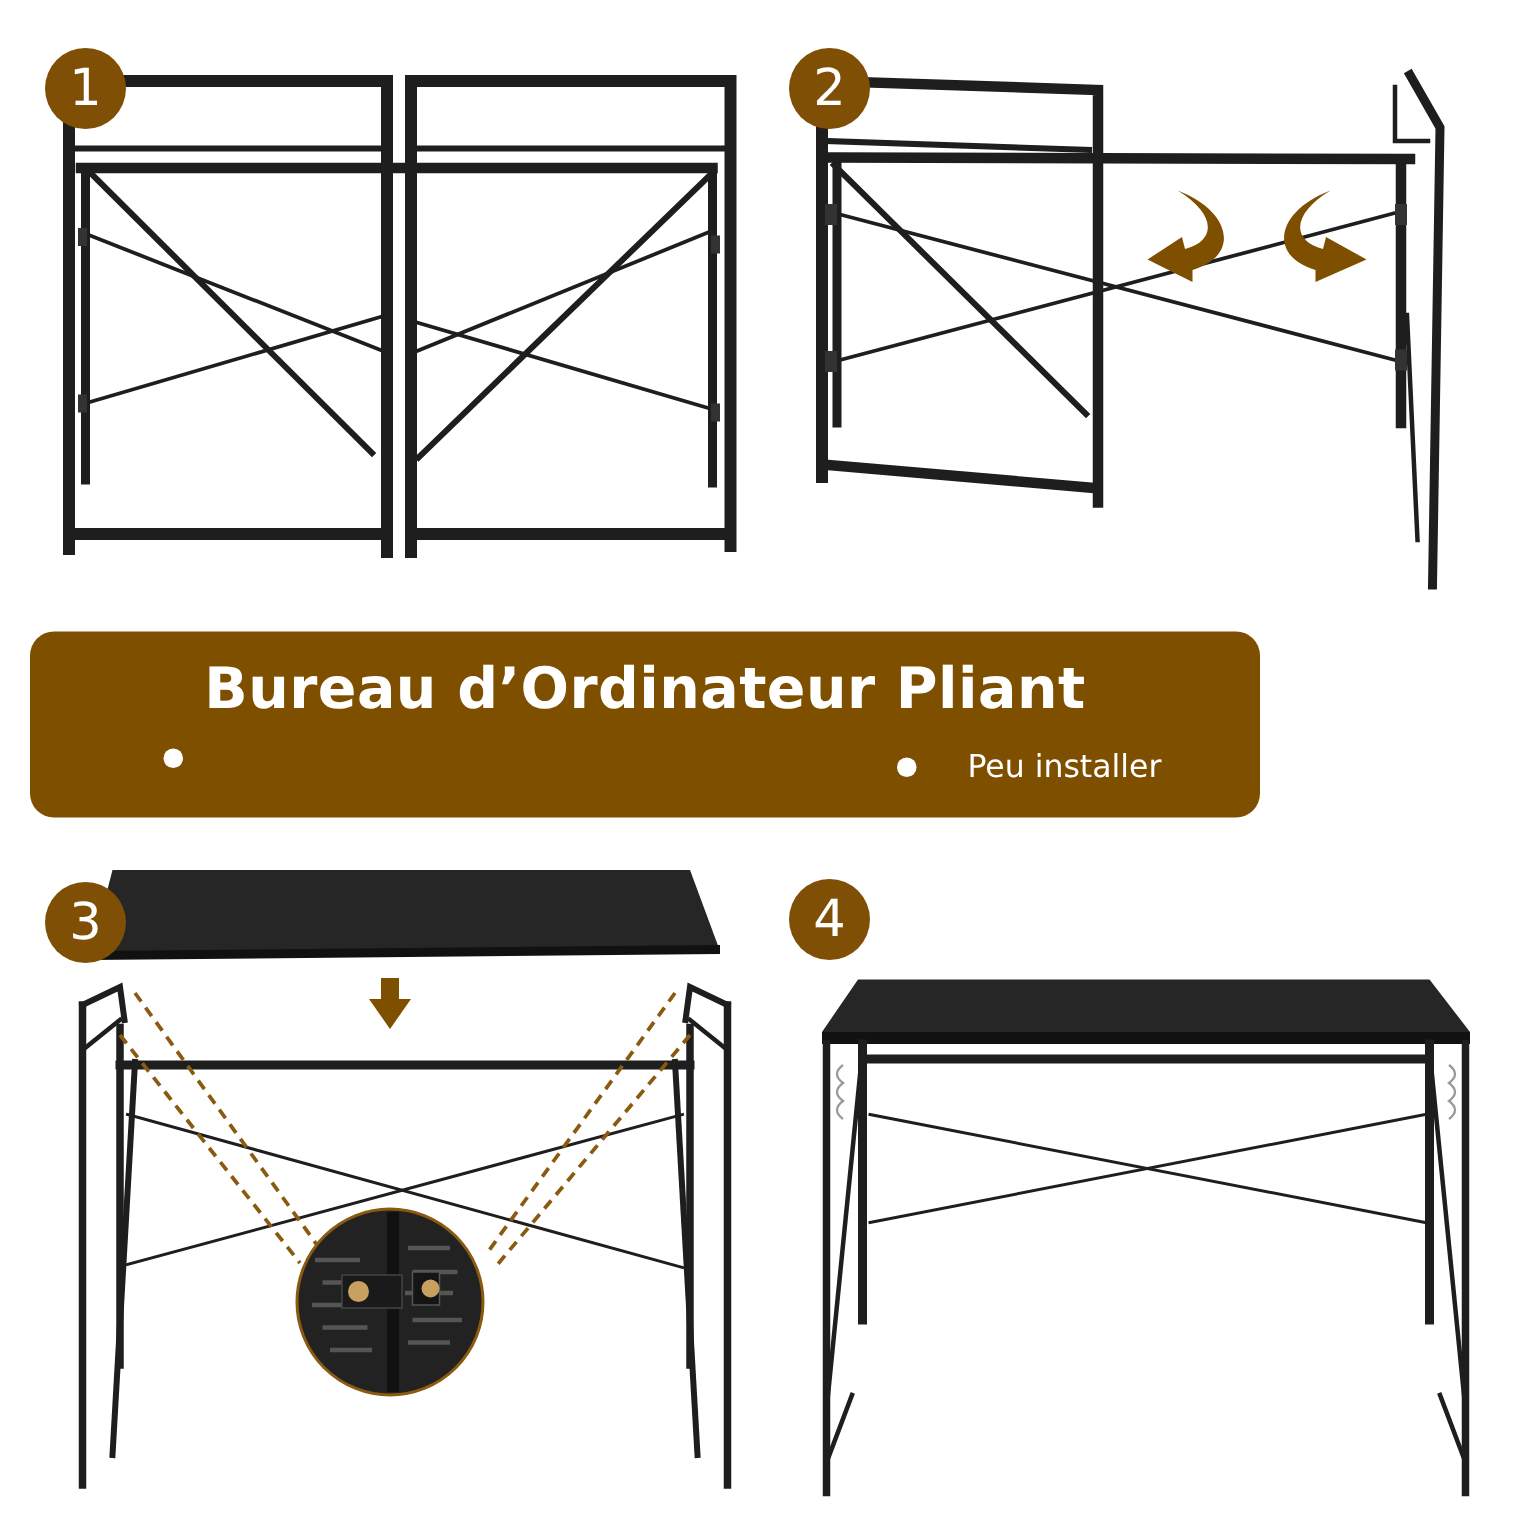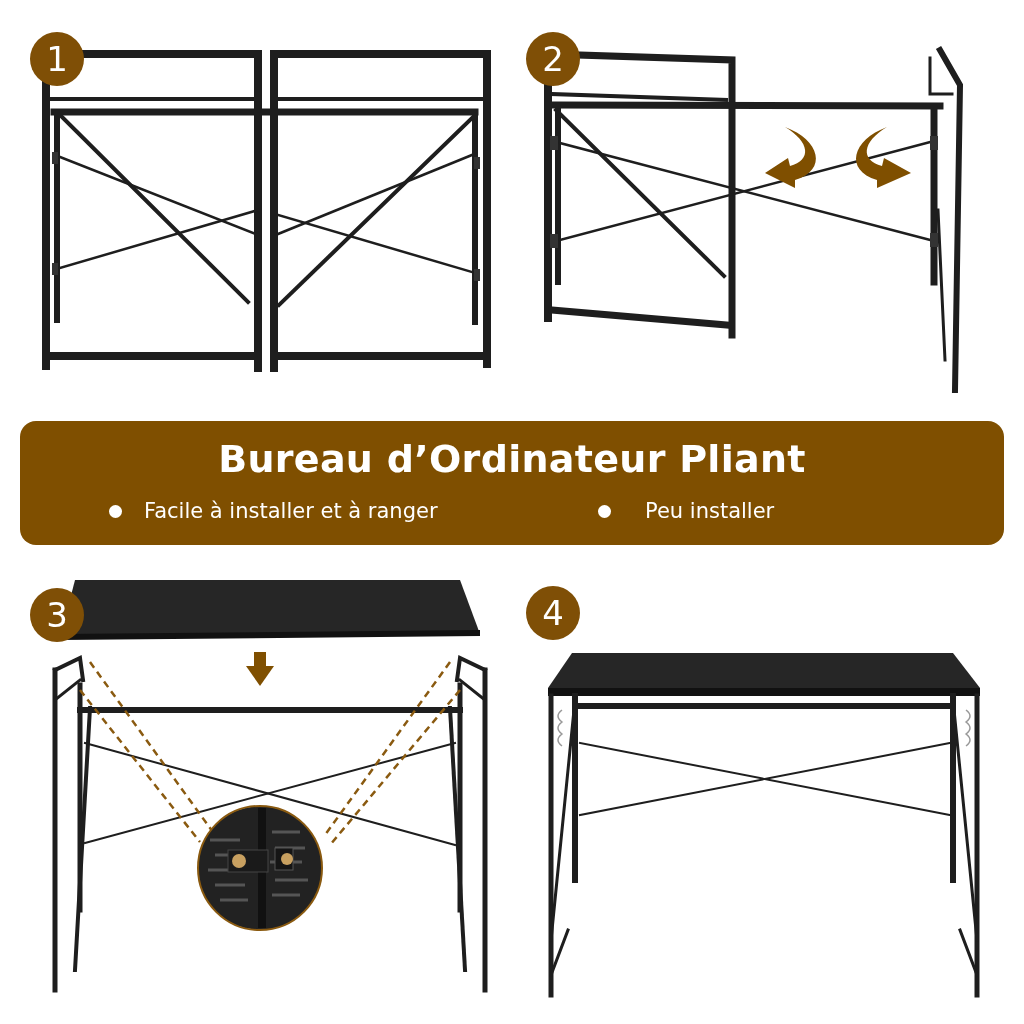--- a/index.html
+++ b/index.html
@@ -5,21 +5,21 @@
   html, body { margin: 0; padding: 0; background: #ffffff; }
   body { width: 1024px; height: 1024px; position: relative; overflow: hidden; font-family: "DejaVu Sans", sans-serif; }
   .step { position: absolute; }
   .step svg { position: absolute; left: 0; top: 0; overflow: visible; }
   .badge {
     position: absolute; width: 54px; height: 54px; border-radius: 50%;
     background: #7f4f06; color: #ffffff; display: flex; align-items: center; justify-content: center;
     font-family: "DejaVu Sans", sans-serif; font-size: 34px; font-weight: normal; line-height: 1; z-index: 3;
   }
   .banner {
-    position: absolute; left: 20px; top: 421px; width: 984px; height: 124px;
+    position: absolute; left: 20px; top: 421px; width: 820px; height: 124px;
     background: #7f4f00; border-radius: 16px; color: #ffffff;
   }
   .banner-title {
     position: absolute; left: 0; right: 0; top: 16px; text-align: center;
     font-family: "DejaVu Sans", sans-serif; font-weight: bold; font-size: 38px; letter-spacing: 0.3px;
   }
   .bullet {
     position: absolute; top: 78px; display: flex; align-items: center;
     font-family: "DejaVu Sans", sans-serif; font-size: 21px;
   }
@@ -95,21 +95,20 @@
     <g fill="#7f4f00">
       <path d="M367 97 C332 110 324 140 357 150 L357 158 L391 143 L364 128 L362 136 C340 130 342 112 367 97 Z"></path>
     </g>
   </svg>
 </div>
 
 <div class="banner">
   <div class="banner-title">Bureau d’Ordinateur Pliant</div>
   <div class="bullet b1">
     <span class="dot"></span>
-    <span>Facile à installer et à ranger</span>
   </div>
   <div class="bullet b2">
     <span class="dot"></span>
     <span>Peu installer</span>
   </div>
 </div>
 
 <div class="step" style="left:20px;top:570px;width:490px;height:440px;">
   <div class="badge" style="left:10px;top:18px;">3</div>
   <svg width="490" height="440" viewBox="0 0 490 440">

